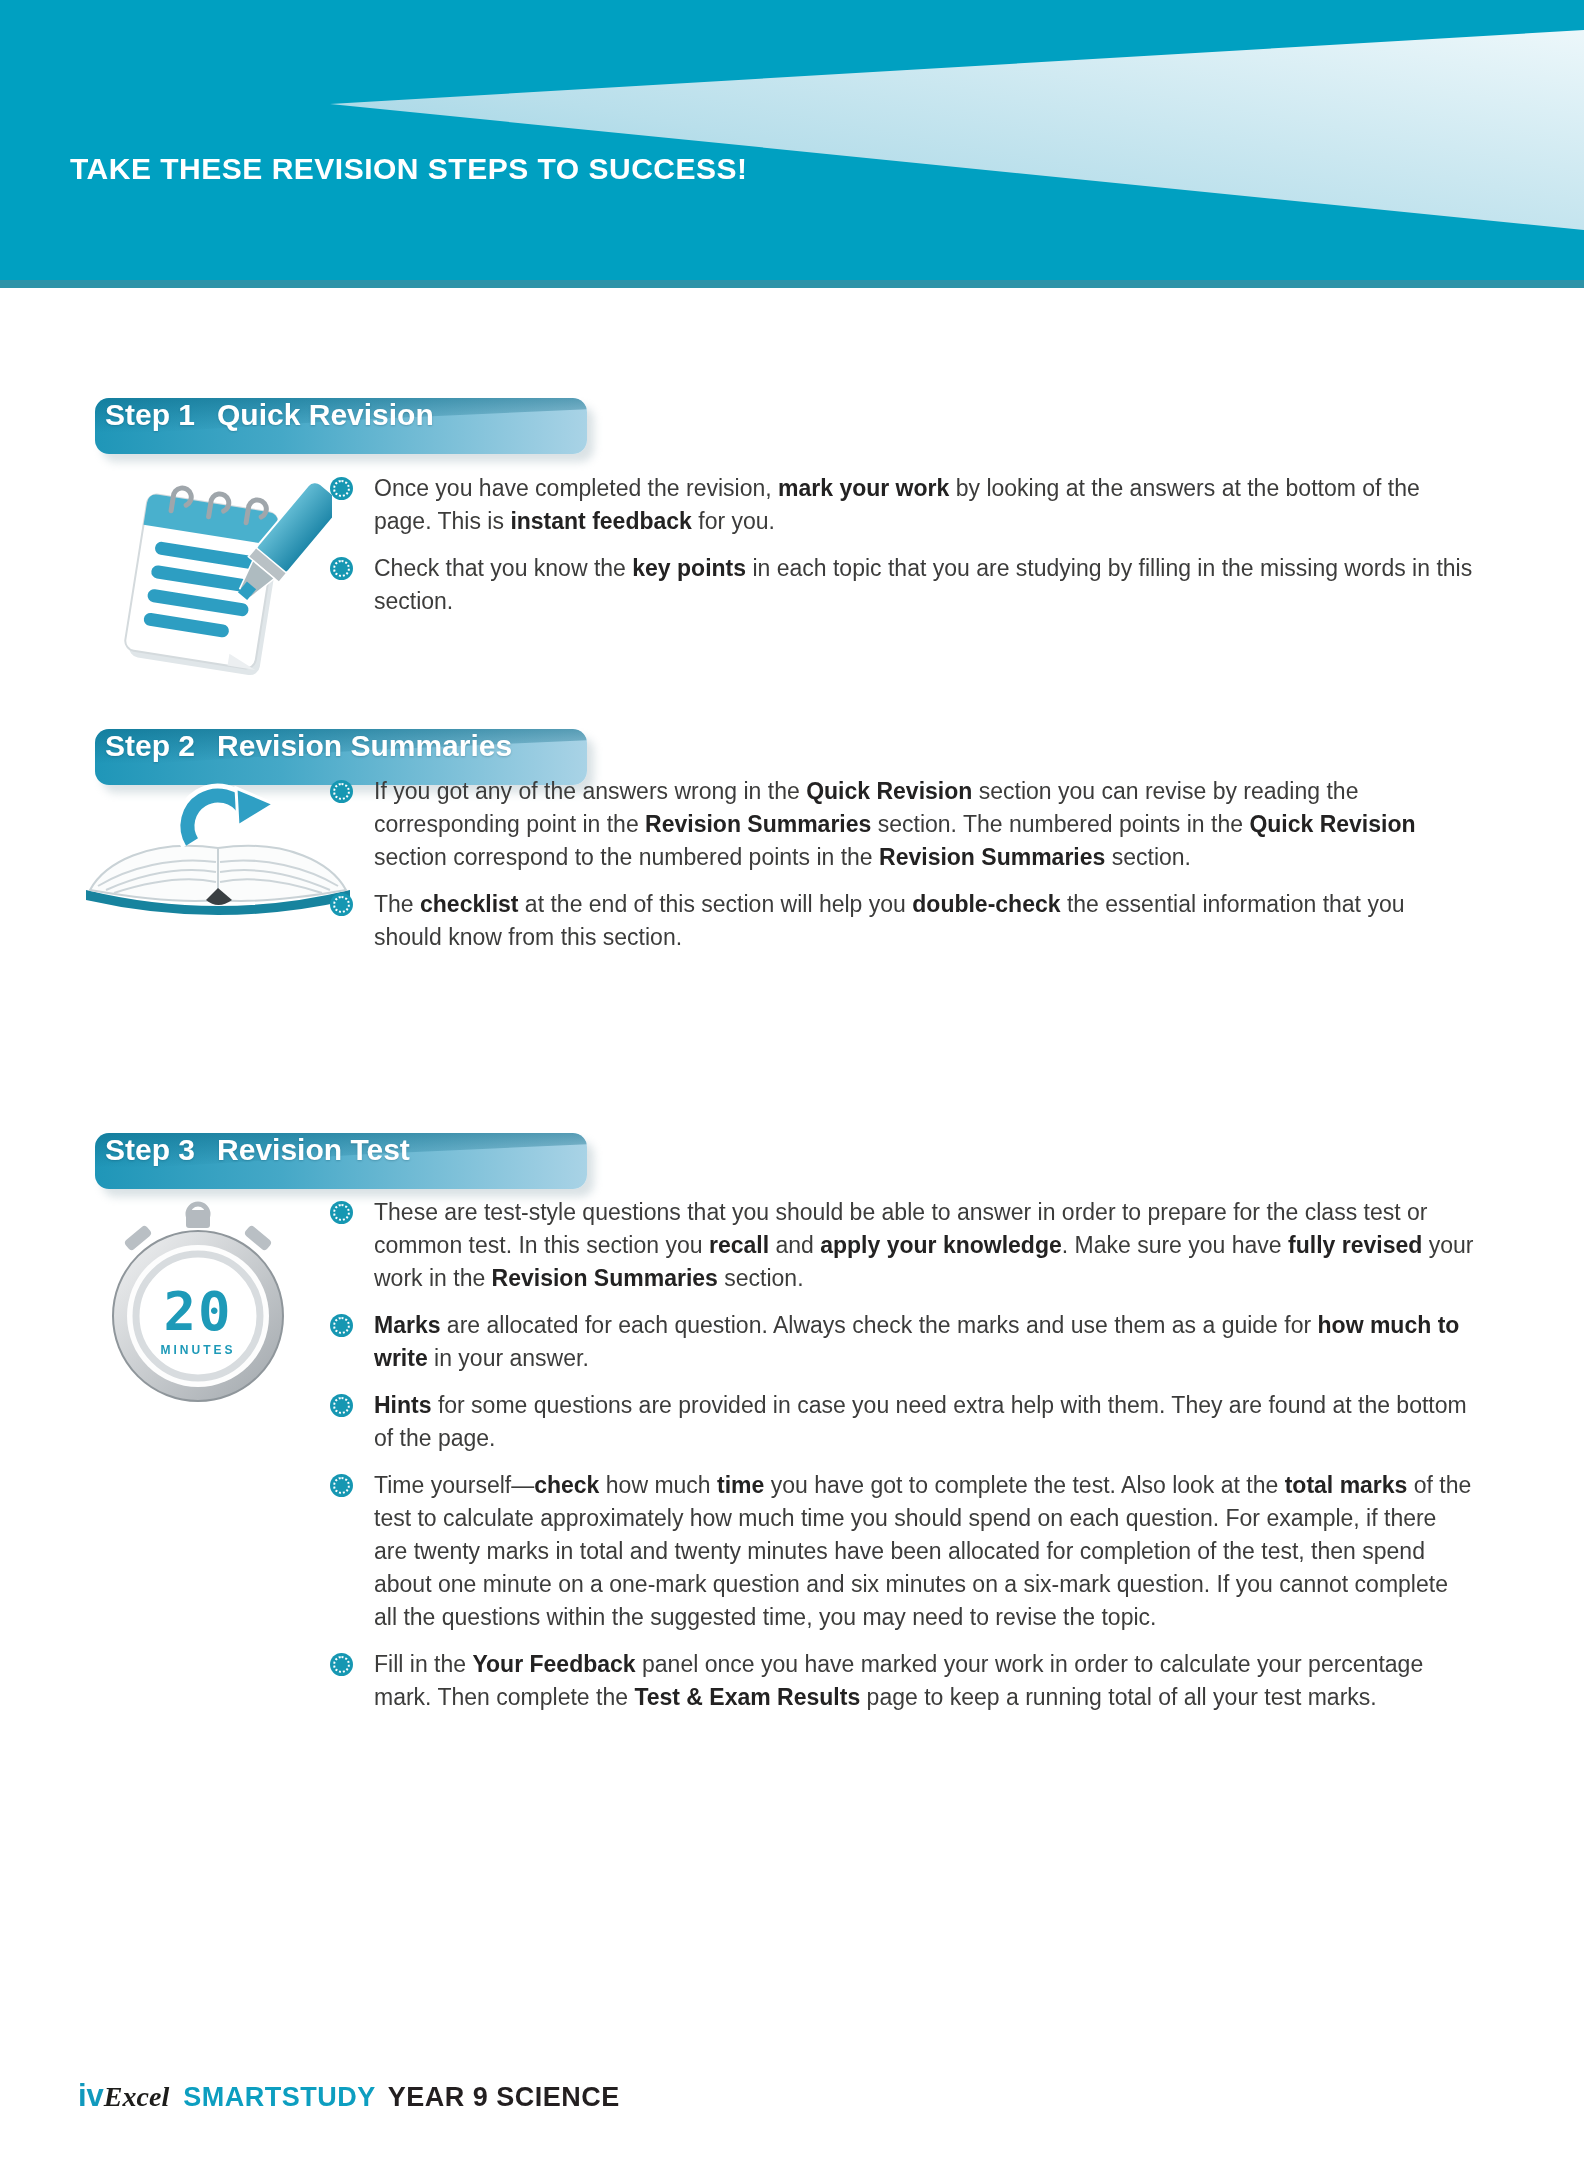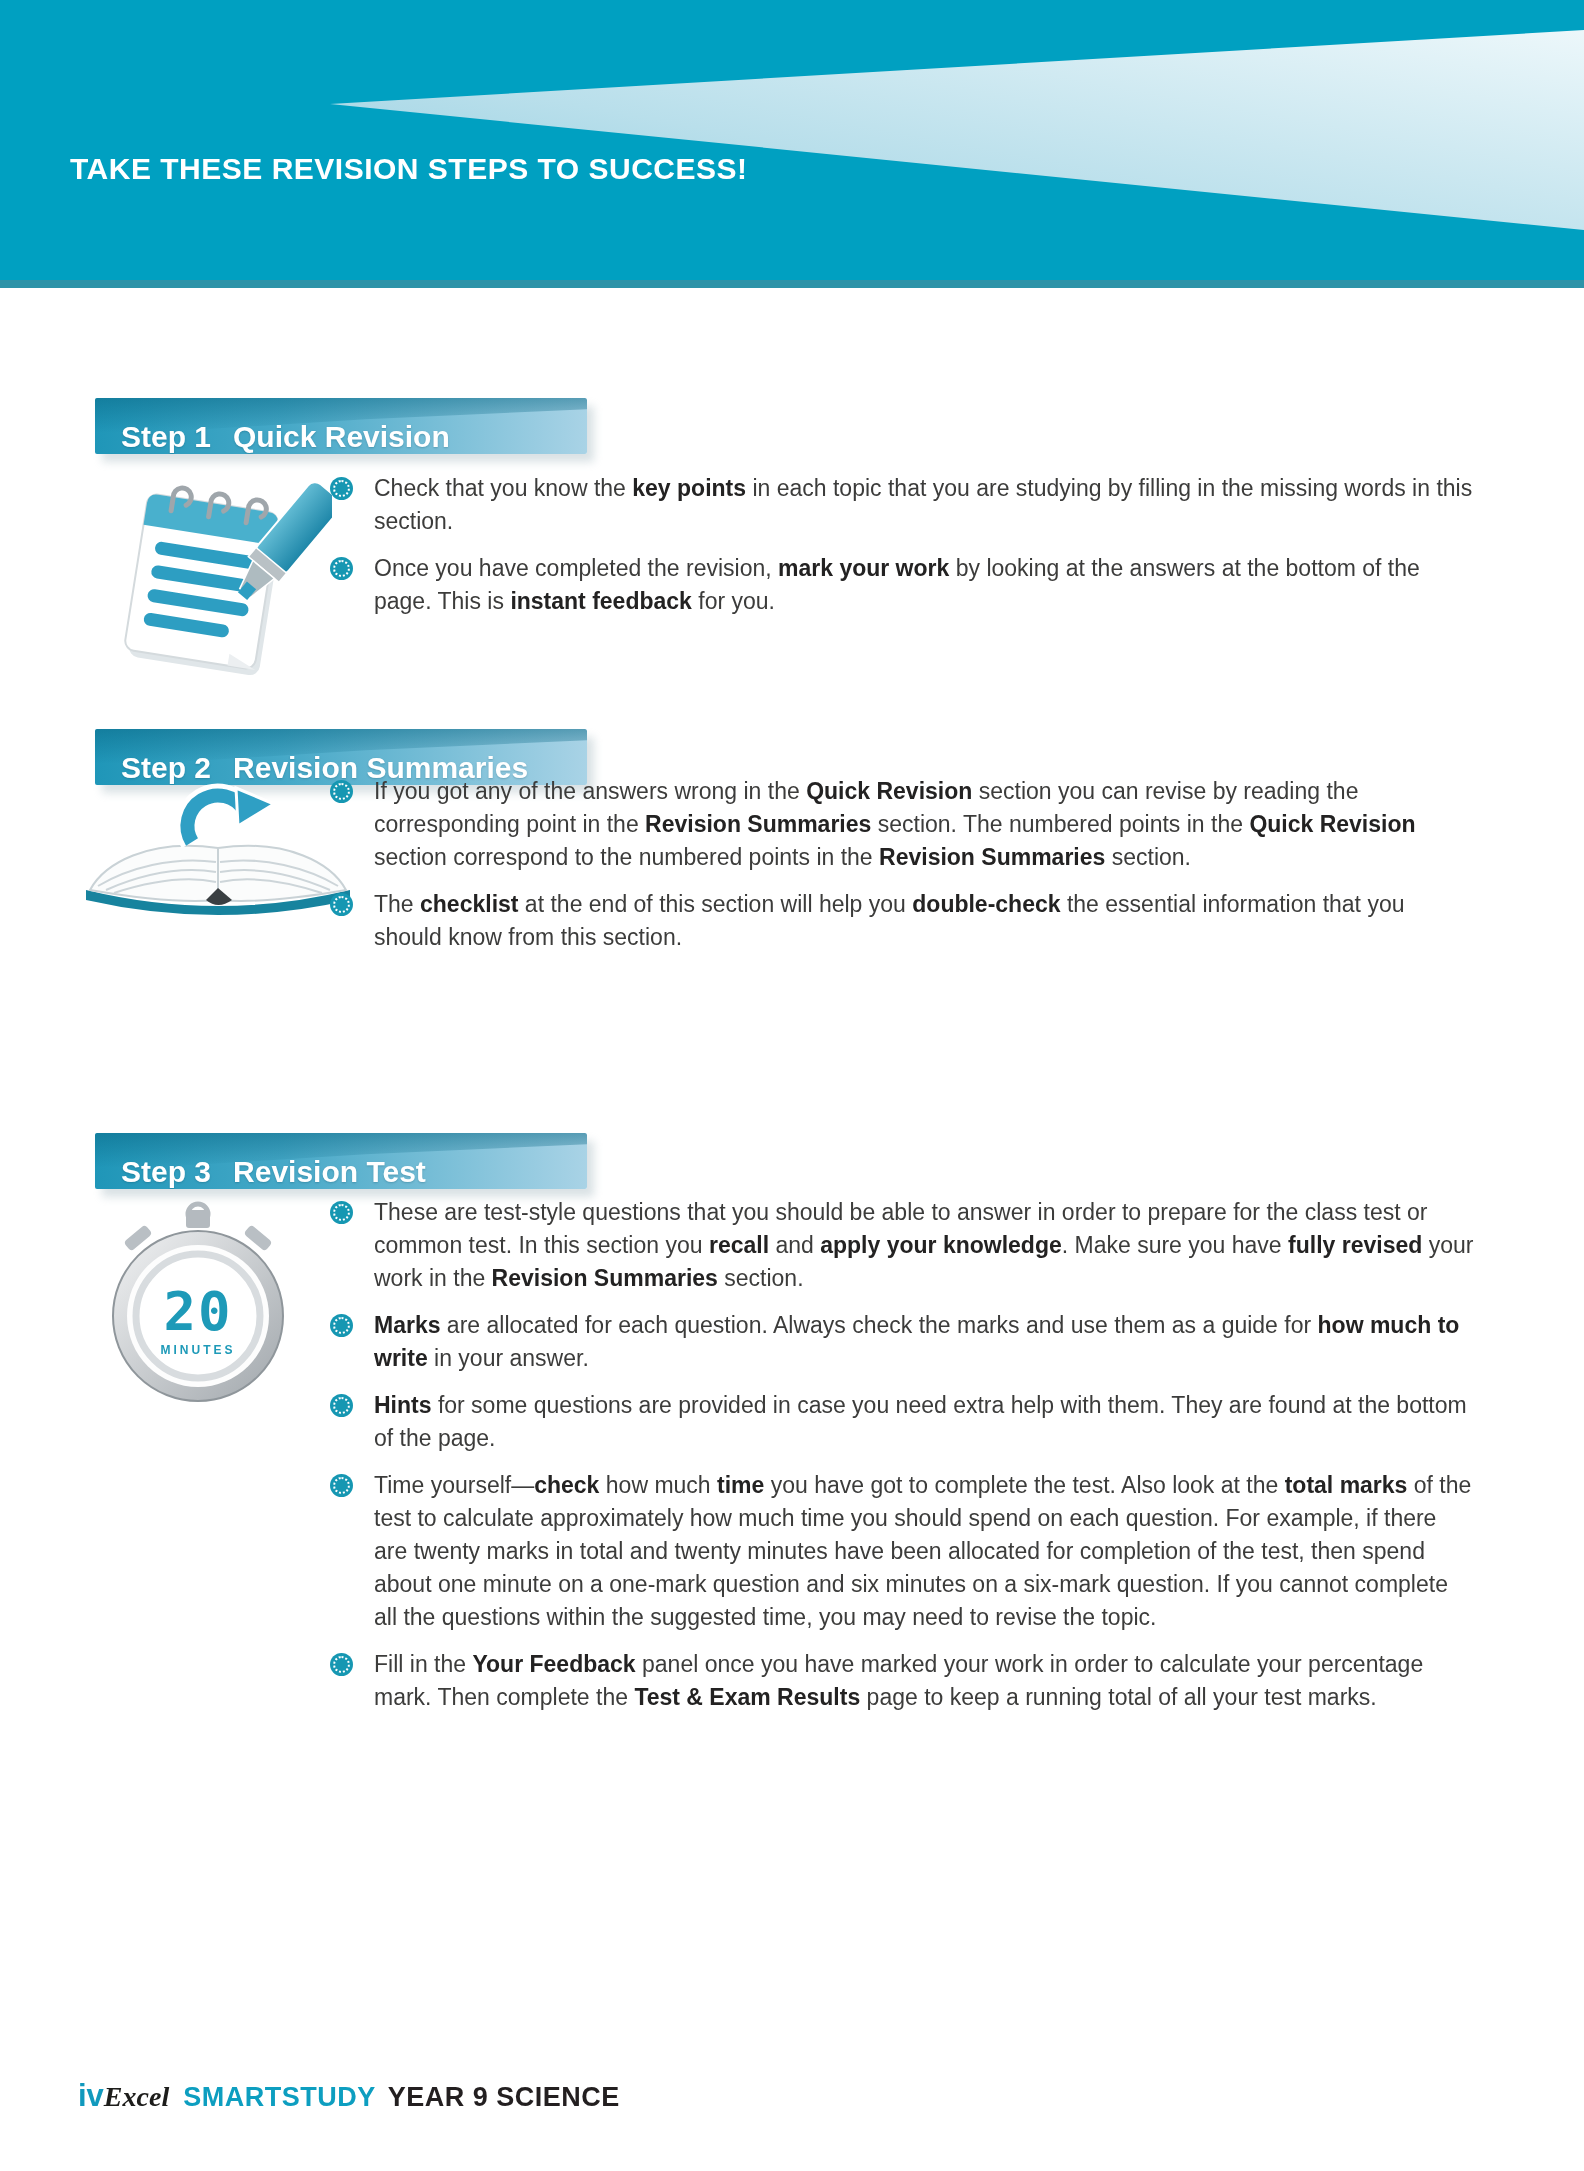--- a/index.html
+++ b/index.html
@@ -28,24 +28,24 @@
   }
   .page-title {
     position:absolute; left:70px; top:152px;
     font-size:30px; font-weight:bold; letter-spacing:.5px;
     color:#ffffff; white-space:nowrap;
   }
 
   
   .banner {
     position:absolute; left:95px; width:492px; height:56px;
-    border-radius:2px;
+    border-radius:14px;
     background:linear-gradient(90deg,#1f96b8 0%,#45a8c7 38%,#a9d3e6 100%);
     box-shadow:7px 8px 9px rgba(140,165,175,.32);
-    display:flex; align-items:flex-end; padding-left:26px;
+    display:flex; align-items:flex-start; padding-left:10px;
     overflow:hidden;
   }
   .banner::before {
     content:""; position:absolute; inset:0; border-radius:inherit;
     background:linear-gradient(to bottom, rgba(7,102,132,.50), rgba(7,102,132,0) 62%);
     clip-path:polygon(0 0,100% 0,100% 20%,55% 38%,0 68%);
   }
   .banner .step-label, .banner .step-name {
     position:relative; color:#fff; font-weight:bold; font-size:30px;
     text-shadow:0 1px 2px rgba(0,60,80,.25);
@@ -126,25 +126,25 @@
       <rect x="166" y="100" width="40" height="12" fill="#b9c1c5" stroke="#ffffff" stroke-width="1.5"></rect>
       <polygon points="172,112 200,112 194,142 180,142" fill="#aebbc0" stroke="#ffffff" stroke-width="1.5"></polygon>
       <rect x="181" y="132" width="12" height="14" fill="#2d9ec2"></rect>
     </g>
   </svg>
 </div>
 
 <div class="bullets" style="top:472px;">
   <div class="bullet">
     <span class="gear"></span>
+    <p class="btext"><span>Once you have completed the revision, </span><span class="bold">mark your work</span><span> by looking at the answers at the bottom of the page. This is </span><span class="bold">instant feedback</span><span> for you.</span></p>
+  </div>
+  <div class="bullet">
+    <span class="gear"></span>
     <p class="btext"><span>Check that you know the </span><span class="bold">key points</span><span> in each topic that you are studying by filling in the missing words in this section.</span></p>
-  </div>
-  <div class="bullet">
-    <span class="gear"></span>
-    <p class="btext"><span>Once you have completed the revision, </span><span class="bold">mark your work</span><span> by looking at the answers at the bottom of the page. This is </span><span class="bold">instant feedback</span><span> for you.</span></p>
   </div>
 </div>
 
 <div class="banner" style="top:705px;margin-top:24px;">
   <span class="step-label">Step 2</span>
   <span class="step-name">Revision Summaries</span>
 </div>
 
 <div class="icon-box" style="left:68px; top:772px; width:300px; height:160px;">
   <svg width="300" height="160" viewBox="0 0 300 160">

